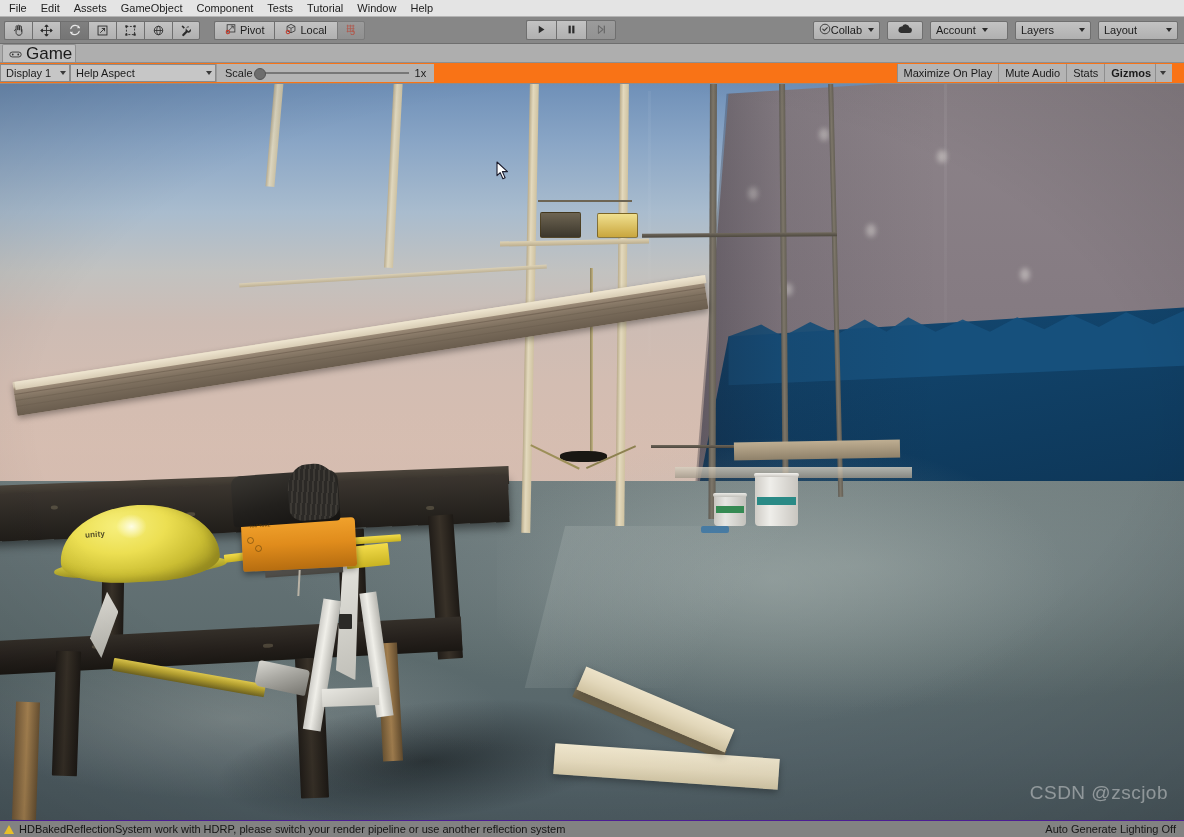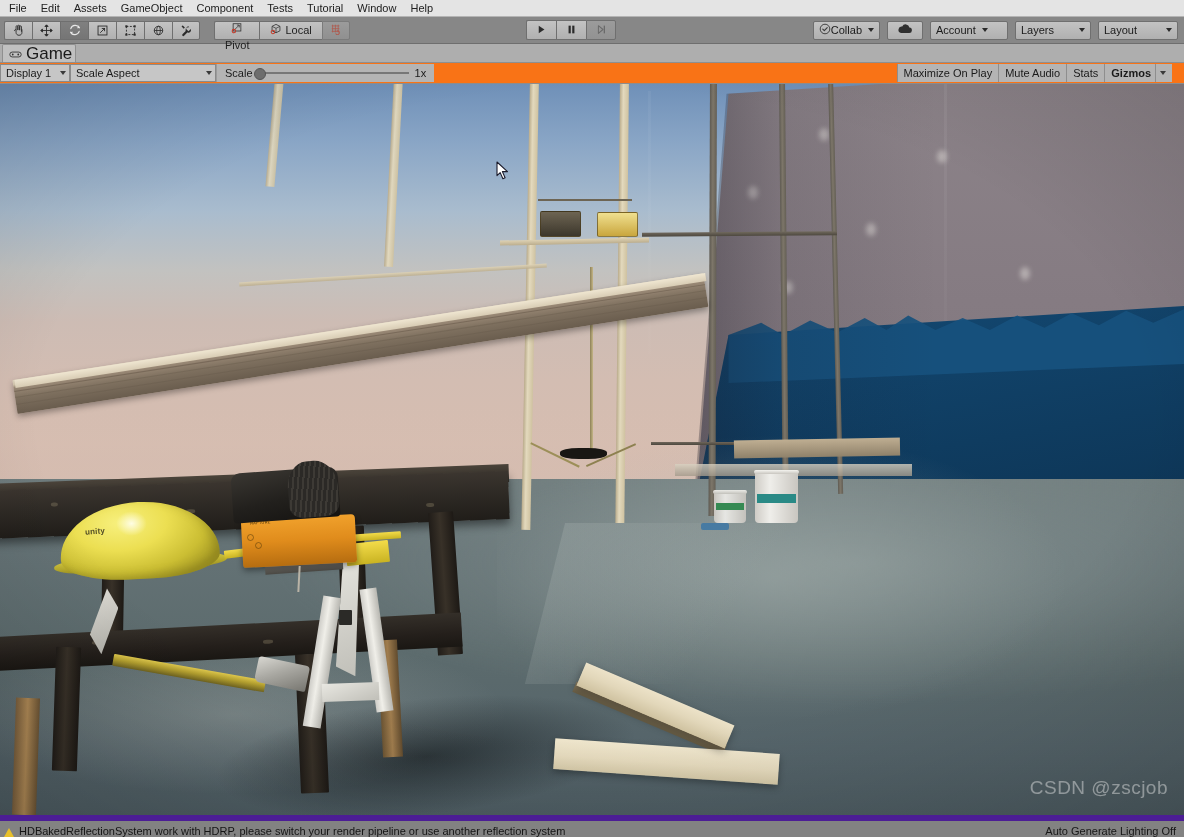--- a/index.html
+++ b/index.html
@@ -83,21 +83,21 @@
     border-right-width: 0;
     display: flex;
     align-items: center;
     gap: 3px;
     font-size: 11px;
     color: #1d1d1d;
     box-sizing: border-box;
     cursor: default;
     white-space: nowrap;
   }
-  .pbtn:first-child { border-radius: 2px 0 0 2px; flex-direction: column; }
+  .pbtn:first-child { border-radius: 2px 0 0 2px; }
   .pbtn:last-child  { border-radius: 0 2px 2px 0; border-right-width: 1px; }
   .pbtn.off { background: linear-gradient(#9b9b9b,#909090); color:#6a6a6a; border-color:#7b7b7b; }
 
   .play-group {
     position: absolute;
     left: 526px;
     display: flex;
   }
   .playbtn {
     width: 30px; height: 20px;
@@ -583,22 +583,22 @@
     letter-spacing: .5px;
     z-index: 30;
     pointer-events: none;
   }
 
   
   .statusbar {
     height: 16px;
     background: #828282;
     display: flex;
-    align-items: flex-end;
-    border-top: 6px solid #4c1d95;
+    align-items: center;
+    border-top: 1px solid #4c1d95;
     flex: 0 0 auto;
     position: relative;
     padding-left: 4px;
   }
   .warn-tri {
     width: 0; height: 0;
     border-left: 5px solid transparent;
     border-right: 5px solid transparent;
     border-bottom: 9px solid #e8c02a;
     margin-right: 5px;
@@ -810,21 +810,21 @@
         <span>Game</span>
       </div>
     </div>
 
     <div class="viewbar">
       <div class="vb-drop" style="width:70px;">
         <span>Display 1</span>
         <span class="vb-caret"></span>
       </div>
       <div class="vb-drop" style="width:146px;">
-        <span>Scale Aspect</span>
+        <span>Help Aspect</span>
         <span class="vb-caret"></span>
       </div>
       <div class="scalewrap">
         <span>Scale</span>
         <span class="slider-track">
           <span class="slider-knob"></span>
         </span>
         <span>1x</span>
       </div>
       <div class="vb-right">

